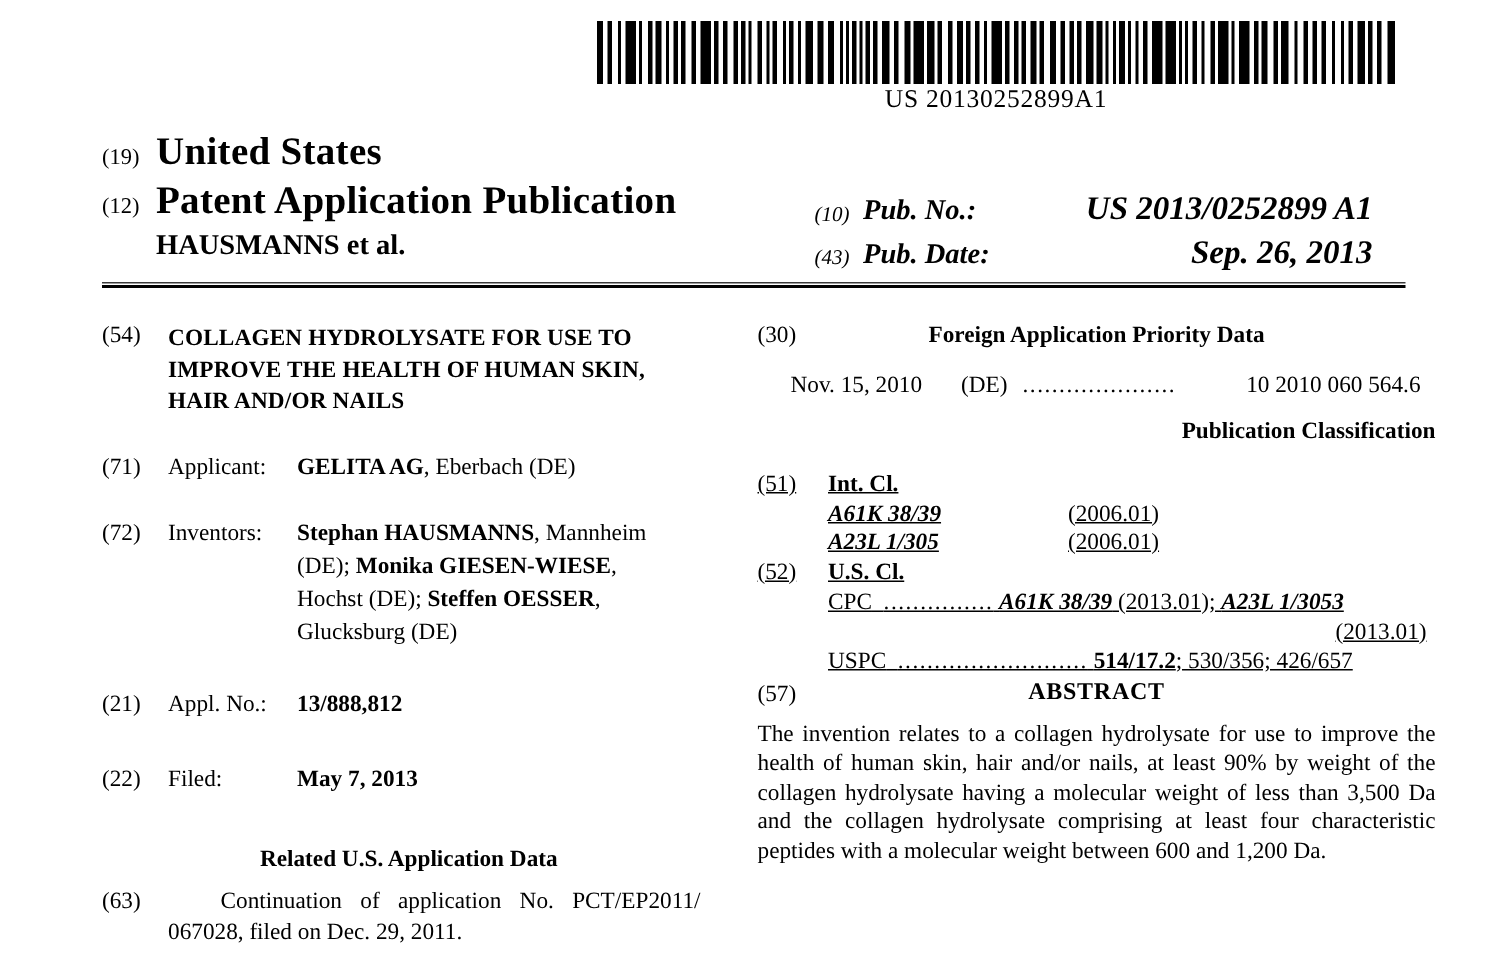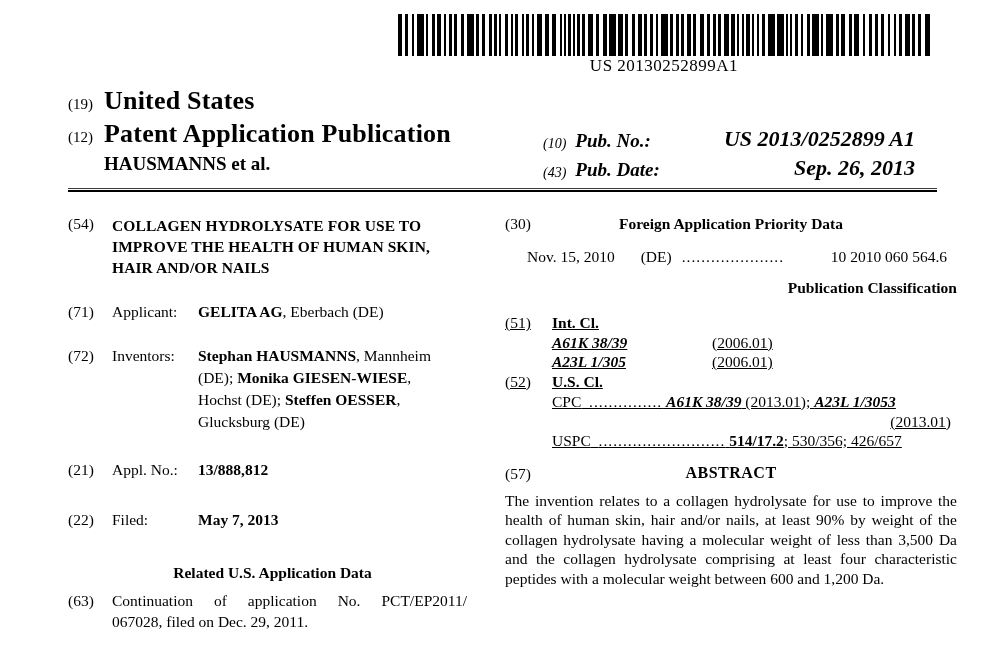--- a/index.html
+++ b/index.html
@@ -42,40 +42,40 @@
   .title-lines { font-weight:bold; line-height:21px; letter-spacing:0.1px; }
   .row54 { margin-bottom:24px; }
   .row71 { margin-bottom:23px; line-height:20px; }
   .row72 { margin-bottom:27px; line-height:22px; }
   .row21 { margin-bottom:30px; line-height:20px; }
   .row22 { margin-bottom:34px; line-height:20px; }
   .b { font-weight:bold; }
   .inv-text { max-width:260px; }
   .related-heading { text-align:center; font-weight:bold; margin:0 20px 8px 30px; }
   .row63 { line-height:21px; }
-  .jline { text-align:justify; text-align-last:justify; }
+  .jline { text-align:justify; text-align-last:justify;margin-left:35px; }
 
   
   .r-heading { text-align:center; font-weight:bold; }
   .row30 { position:relative; margin-bottom:15px; }
   .row30 .tag { position:absolute; left:0; top:0; }
   .priority-row { display:flex; align-items:baseline; margin:0 10px 13px 22px; white-space:nowrap; }
   .pr-country { margin-left:26px; }
   .pr-dots { margin-left:10px; letter-spacing:1px; }
   .pr-num { margin-left:auto; }
   .pubclass-heading { text-align:right; font-weight:bold; margin-bottom:16px; }
   .clsgrid { display:grid; grid-template-columns:47px 1fr; line-height:19.5px;text-decoration:underline; }
   .cls-label { font-weight:bold; }
   .cls-row { display:flex; }
   .cls-code { font-style:italic; font-weight:bold; width:160px; flex:0 0 160px; }
   .ib { font-style:italic; font-weight:bold; }
   .cpc-line { margin-top:1px; }
   .dots { letter-spacing:1px; }
   .cont-line { text-align:right; padding-right:6px; }
-  .row57 { position:relative; margin-top:13px; }
+  .row57 { position:relative; margin-top:2px; }
   .row57 .tag { position:absolute; left:0; top:1px; }
   .abstract-heading { text-align:center; font-weight:bold; font-size:16px; letter-spacing:0.5px; }
   .abstract-text { text-align:justify; line-height:19.5px; margin-top:9px; }
 </style>
 </head>
 <body>
 
 <div class="page">
 
   <div class="barcode-block">

